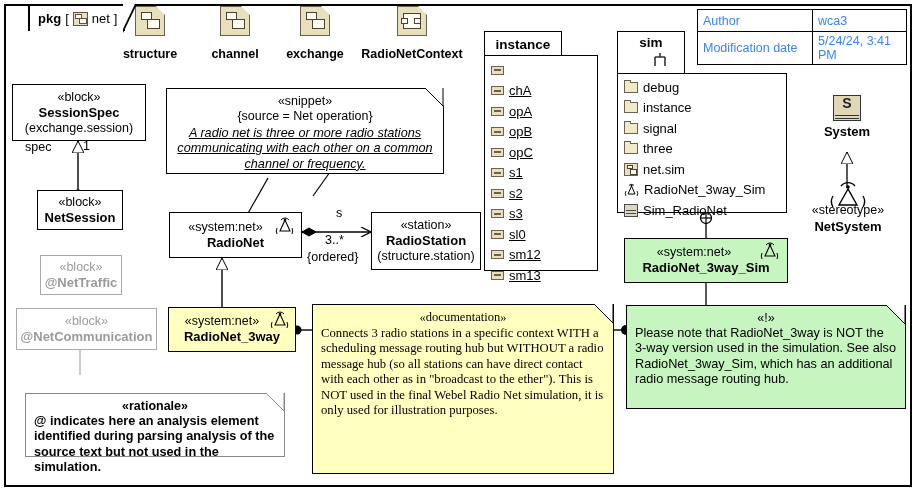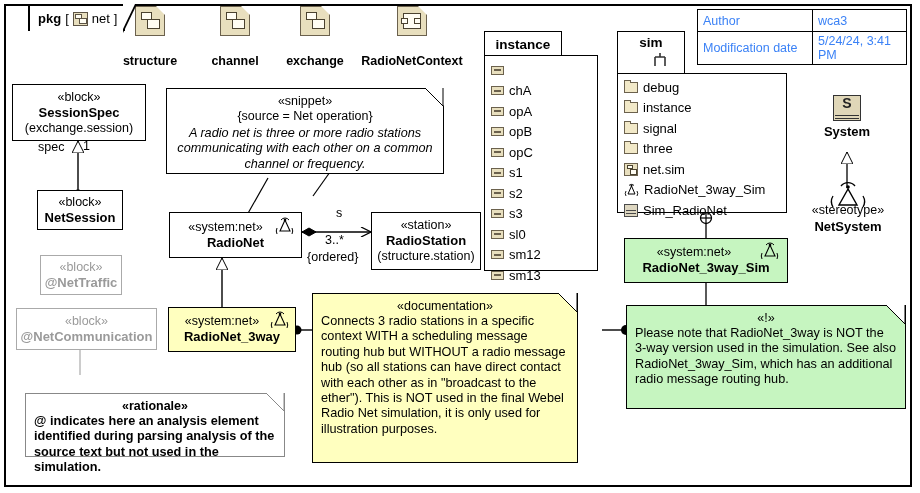--- a/index.html
+++ b/index.html
@@ -33,31 +33,31 @@
 
   
   .note{position:absolute;box-sizing:border-box;background:#fff;border:1px solid #000;}
   .note .body{position:absolute;inset:0;padding:5px 8px;box-sizing:border-box;}
   .note .foldmask{position:absolute;right:-1px;top:-1px;width:0;height:0;
      border-top:18px solid #fff;border-left:18px solid transparent;}
   .note.yellow,.note.yellow .fold{background:#ffffbf;}
   .note.green,.note.green .fold{background:#c6f5c0;}
   .note .ttl{text-align:center;font-size:12.5px;margin-bottom:1px;}
   .note p{margin:0;font-size:12.7px;line-height:15.4px;color:#000;}
-  .note p.it{font-style:italic;text-align:center;}
+  .note p.it{font-style:italic;text-align:center;text-decoration:underline;}
 
   .lbl{position:absolute;font-size:12.5px;color:#000;white-space:nowrap;}
   .lbl.b{font-weight:bold;}
   .lbl.c{text-align:center;}
 
   svg.lines{position:absolute;left:0;top:0;width:920px;height:493px;pointer-events:none;}
 
   
   .shortcut{position:absolute;text-align:center;}
-  .shortcut .cap{font-size:12.5px;font-weight:bold;color:#000;margin-top:18px;white-space:nowrap;}
+  .shortcut .cap{font-size:12.5px;font-weight:bold;color:#000;margin-top:11px;white-space:nowrap;}
 
   
   .docicon{position:relative;width:30px;height:30px;margin:0 auto;background:#e8dfbe;border:1px solid #6b614d;box-sizing:border-box;}
   .docicon .fc{position:absolute;right:-1px;top:-1px;width:0;height:0;border-top:9px solid #fff;border-left:9px solid transparent;}
   .docicon .r1,.docicon .r2{position:absolute;background:#fffdf3;border:1.2px solid #4a422f;box-sizing:border-box;}
 
   
   .pkgbox{position:absolute;box-sizing:border-box;border:1px solid #000;background:#fff;}
   .pkgtab{position:absolute;box-sizing:border-box;border:1px solid #000;border-bottom:none;background:#fff;
      display:flex;align-items:center;justify-content:center;font-weight:bold;font-size:13.5px;}
@@ -178,21 +178,21 @@
       <div class="fc"></div>
     </div>
     <div class="cap">RadioNetContext</div>
   </div>
 
   <div class="box thick" style="left:12px;top:84px;width:134px;height:57px;">
     <div class="ster">«block»</div>
     <div class="nm">SessionSpec</div>
     <div class="sub">(exchange.session)</div>
   </div>
-  <div class="lbl" style="left:38px;top:140px;text-align:right;">spec</div>
+  <div class="lbl" style="left:25px;top:140px;text-align:right;">spec</div>
   <div class="lbl" style="left:83px;top:139px;">1</div>
 
   <div class="box thick" style="left:37px;top:190px;width:86px;height:40px;">
     <div class="ster">«block»</div>
     <div class="nm">NetSession</div>
   </div>
 
   <div class="box gray" style="left:40px;top:255px;width:82px;height:40px;">
     <div class="ster">«block»</div>
     <div class="nm">@NetTraffic</div>
@@ -252,36 +252,36 @@
     <svg style="position:absolute;right:-1px;top:-1px;width:19px;height:19px;">
       <path d="M0,0 L18,18 L18,0 Z" fill="#fff"></path>
       <path d="M0,0 L18,18 M18,0 L18,18" stroke="#888" stroke-width="1" fill="none"></path>
     </svg>
     <div class="body">
       <div class="ttl">«rationale»</div>
       <p>@ indicates here an analysis element identified during parsing analysis of the source text but not used in the simulation.</p>
     </div>
   </div>
 
-  <div class="note yellow" style="left:312px;top:293px;width:266px;height:170px;">
+  <div class="note yellow" style="left:312px;top:304px;width:302px;height:170px;font-family:Liberation Serif, serif;">
     <svg style="position:absolute;right:-1px;top:-1px;width:20px;height:20px;">
       <path d="M0,0 L19,19 L19,0 Z" fill="#fff"></path>
       <path d="M0,0 L19,19 M19,0 L19,19" stroke="#000" stroke-width="1" fill="none"></path>
     </svg>
     <div class="body">
       <div class="ttl">«documentation»</div>
       <p>Connects 3 radio stations in a specific context WITH a scheduling message routing hub but WITHOUT a radio message hub (so all stations can have direct contact with each other as in "broadcast to the ether"). This is NOT used in the final Webel Radio Net simulation, it is only used for illustration purposes.</p>
     </div>
   </div>
 
   <div class="pkgtab" style="left:484px;top:31px;width:78px;height:25px;">
     <span>instance</span>
   </div>
   <div class="pkgbox" style="left:484px;top:55px;width:114px;height:216px;">
-    <div style="padding-top:4px;">
+    <div style="padding-top:4px;text-decoration:underline;">
       <div class="row">
           <span class="sq"></span>
           <span></span>
         </div>
       <div class="row">
           <span class="sq"></span>
           <span>chA</span>
         </div>
       <div class="row">
           <span class="sq"></span>

